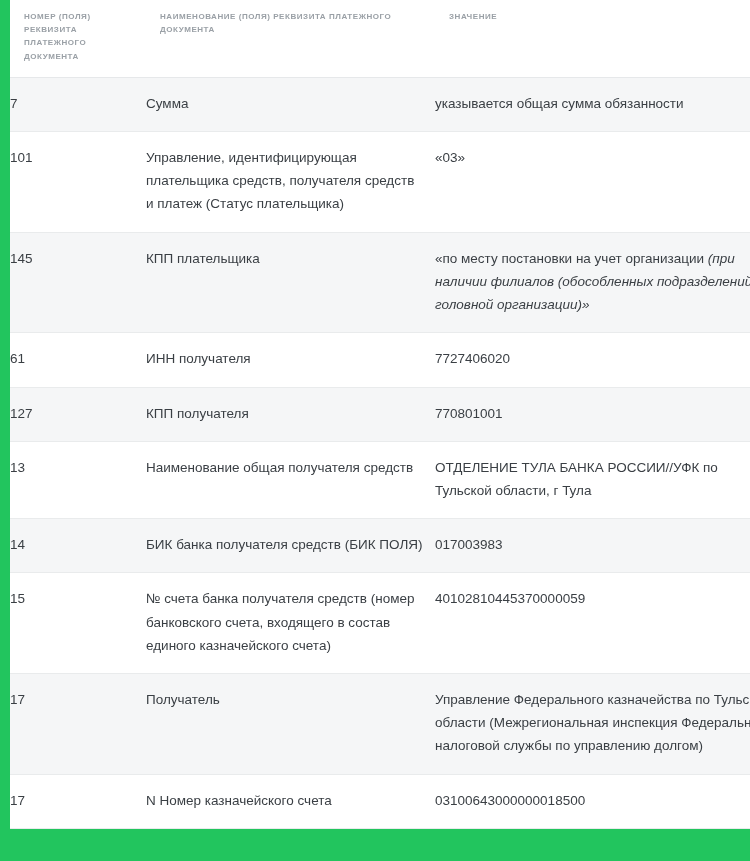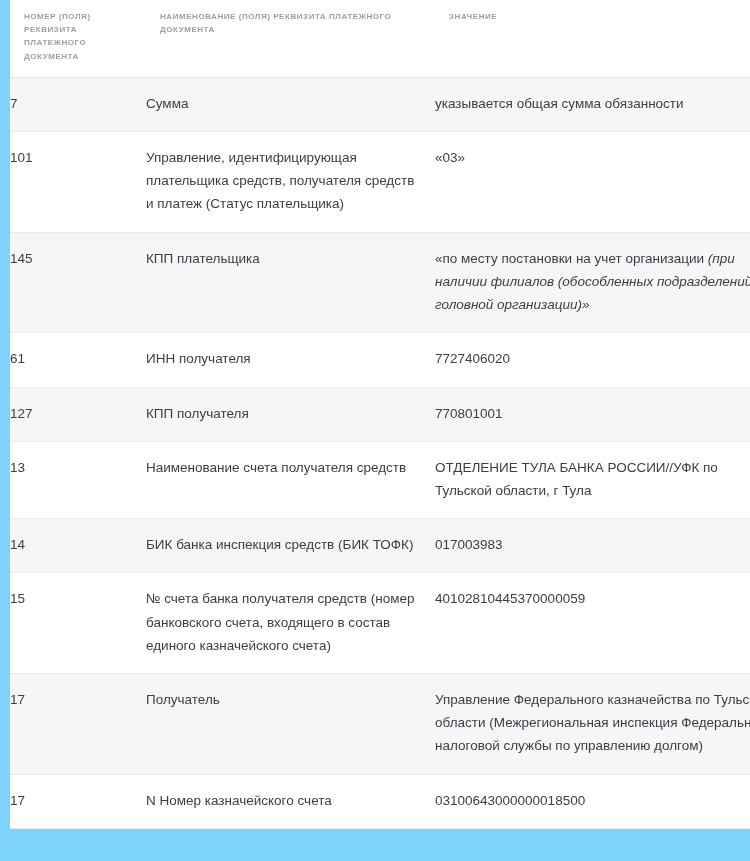--- a/index.html
+++ b/index.html
@@ -12,21 +12,21 @@
     height: 861px;
     font-family: "Liberation Sans", "DejaVu Sans", sans-serif;
     color: #333333;
     overflow: hidden;
   }
 
   .page {
     position: relative;
     width: 750px;
     height: 861px;
-    background: #7dd3fc;
+    background: #22c55e;
   }
 
   
   .req-table {
     position: absolute;
     left: 10px;
     top: 0;
     width: 702px;
     border-collapse: collapse;
     table-layout: fixed;
@@ -128,26 +128,26 @@
           <td class="cell-name">ИНН получателя</td>
           <td class="cell-value"><span>7727406020</span></td>
         </tr>
         <tr class="shaded">
           <td class="cell-num">127</td>
           <td class="cell-name">КПП получателя</td>
           <td class="cell-value"><span>770801001</span></td>
         </tr>
         <tr class="plain">
           <td class="cell-num">13</td>
-          <td class="cell-name">Наименование счета получателя средств</td>
+          <td class="cell-name">Наименование общая получателя средств</td>
           <td class="cell-value"><span>ОТДЕЛЕНИЕ ТУЛА БАНКА РОССИИ//УФК по Тульской области, г Тула</span></td>
         </tr>
         <tr class="shaded">
           <td class="cell-num">14</td>
-          <td class="cell-name">БИК банка инспекция средств (БИК ТОФК)</td>
+          <td class="cell-name">БИК банка получателя средств (БИК ПОЛЯ)</td>
           <td class="cell-value"><span>017003983</span></td>
         </tr>
         <tr class="plain">
           <td class="cell-num">15</td>
           <td class="cell-name">№ счета банка получателя средств (номер банковского счета, входящего в состав единого казначейского счета)</td>
           <td class="cell-value"><span>40102810445370000059</span></td>
         </tr>
         <tr class="shaded">
           <td class="cell-num">17</td>
           <td class="cell-name">Получатель</td>

